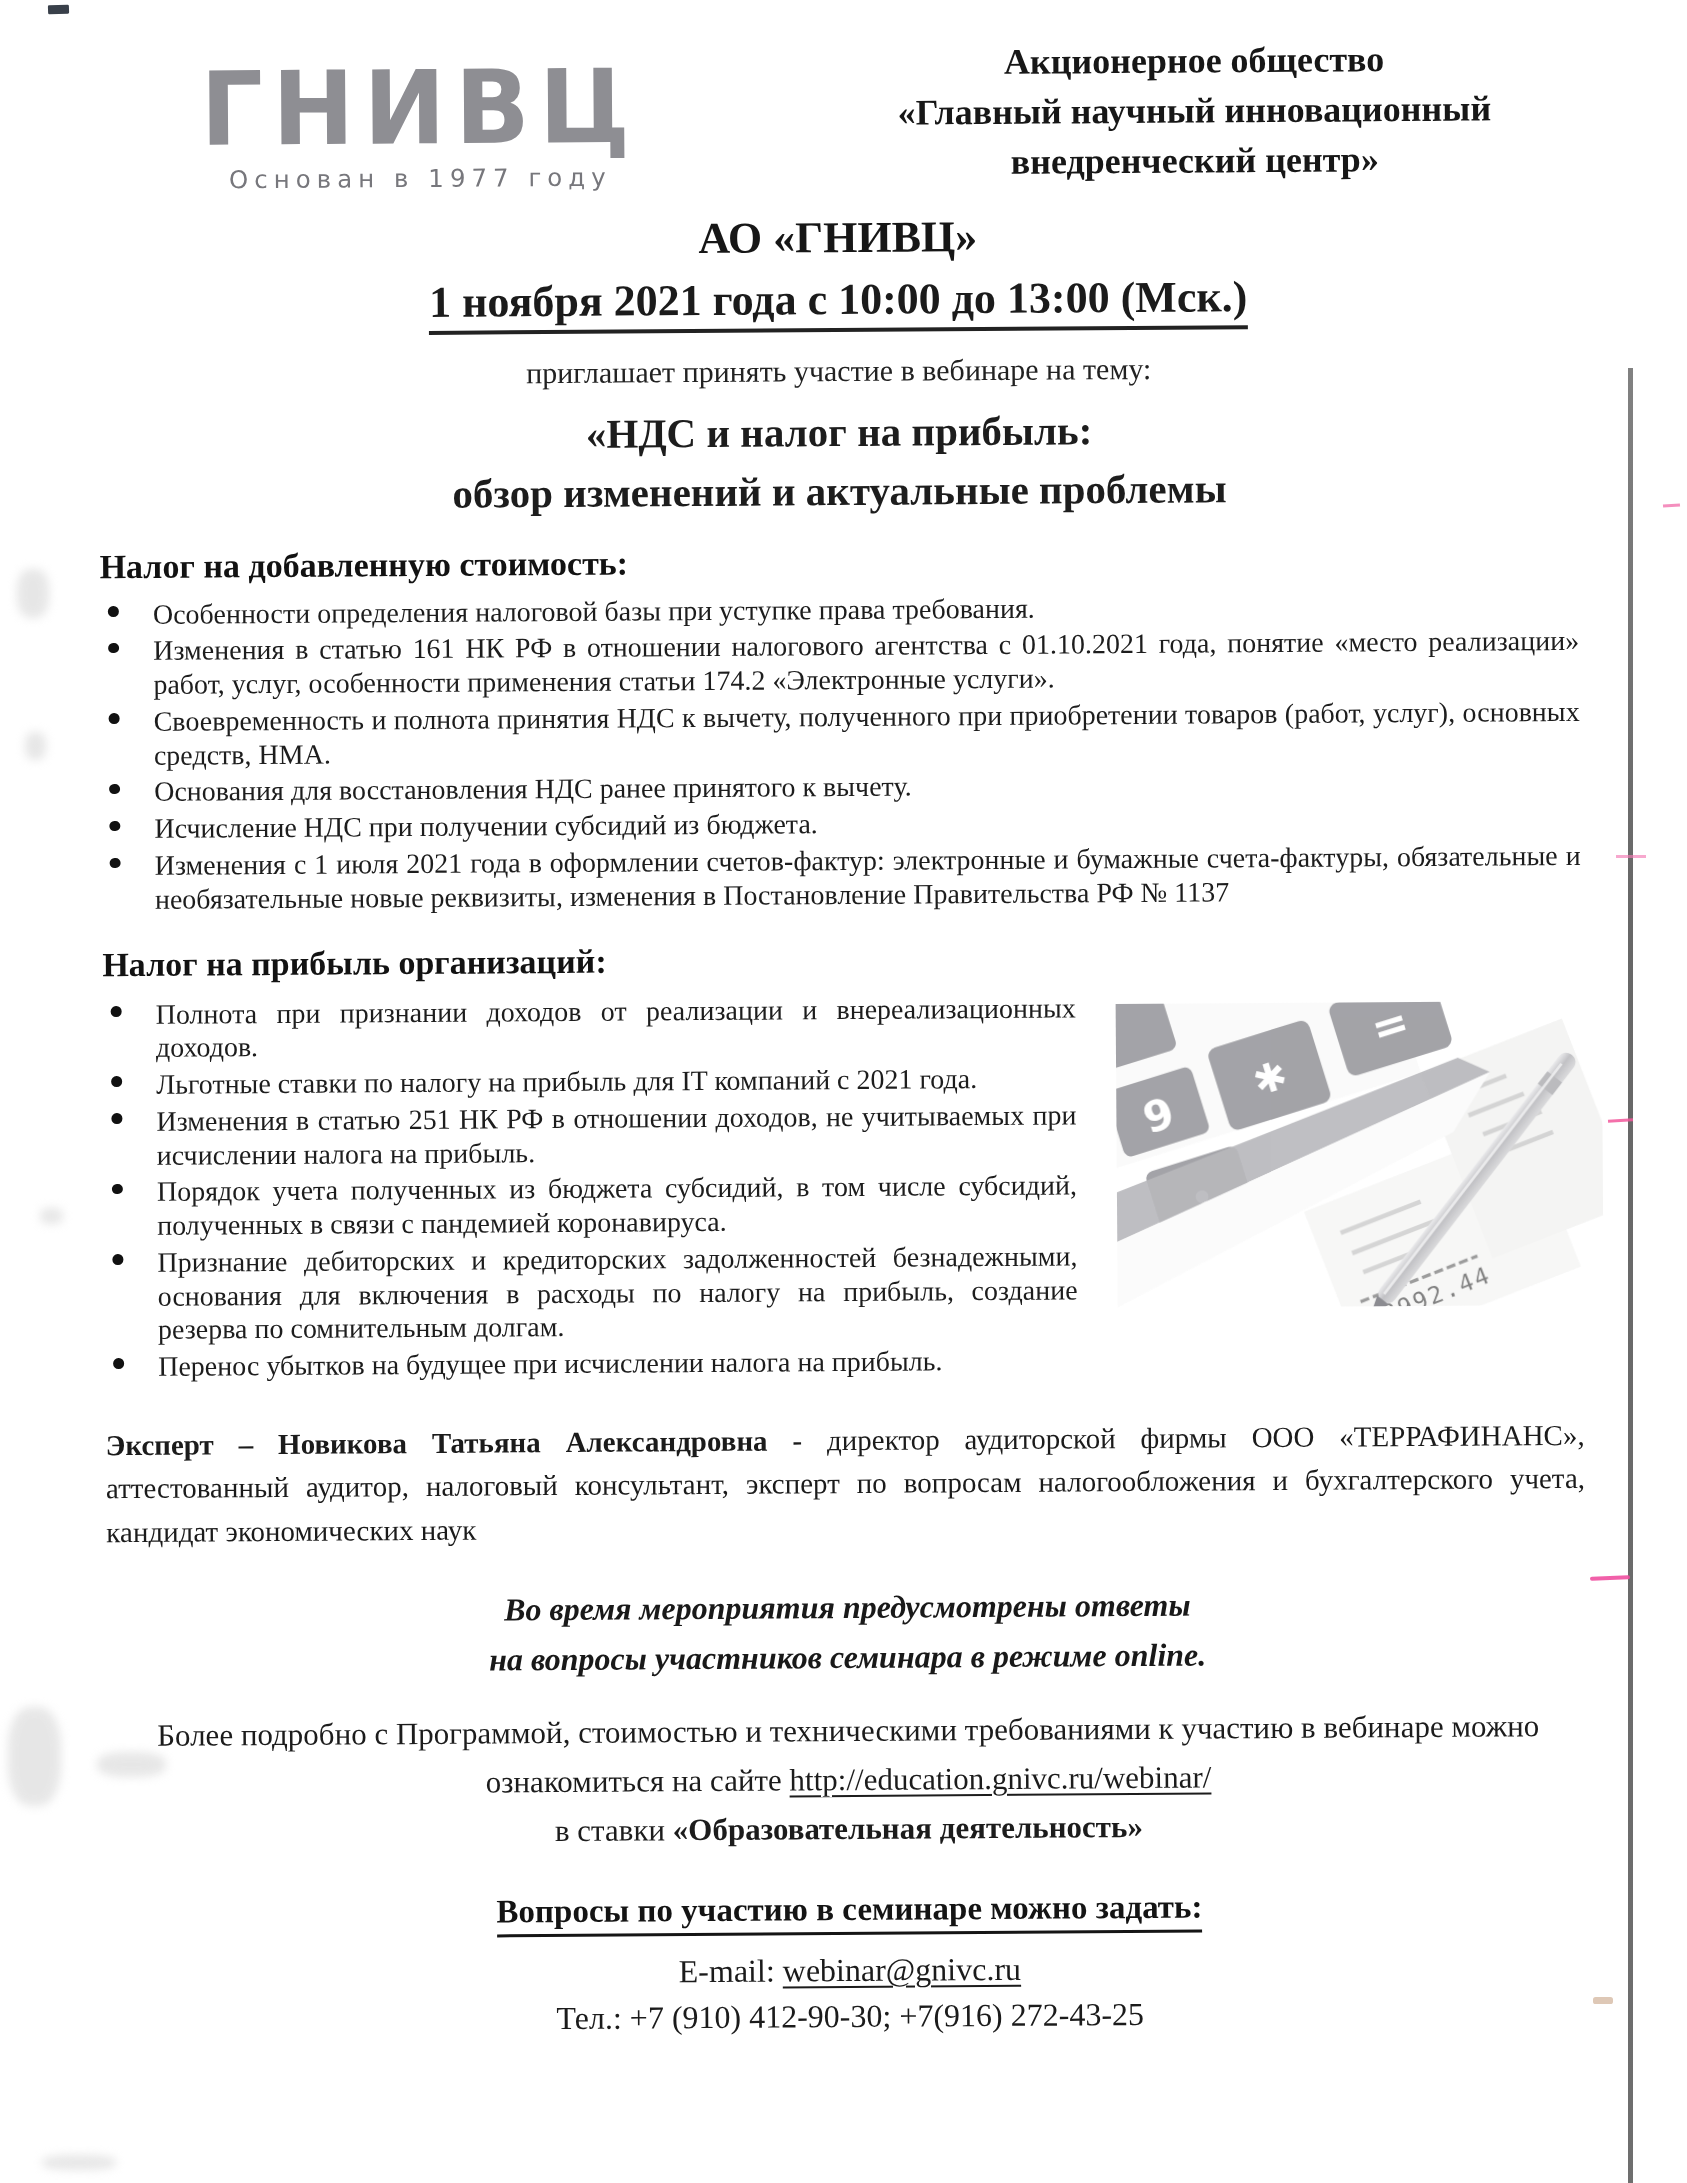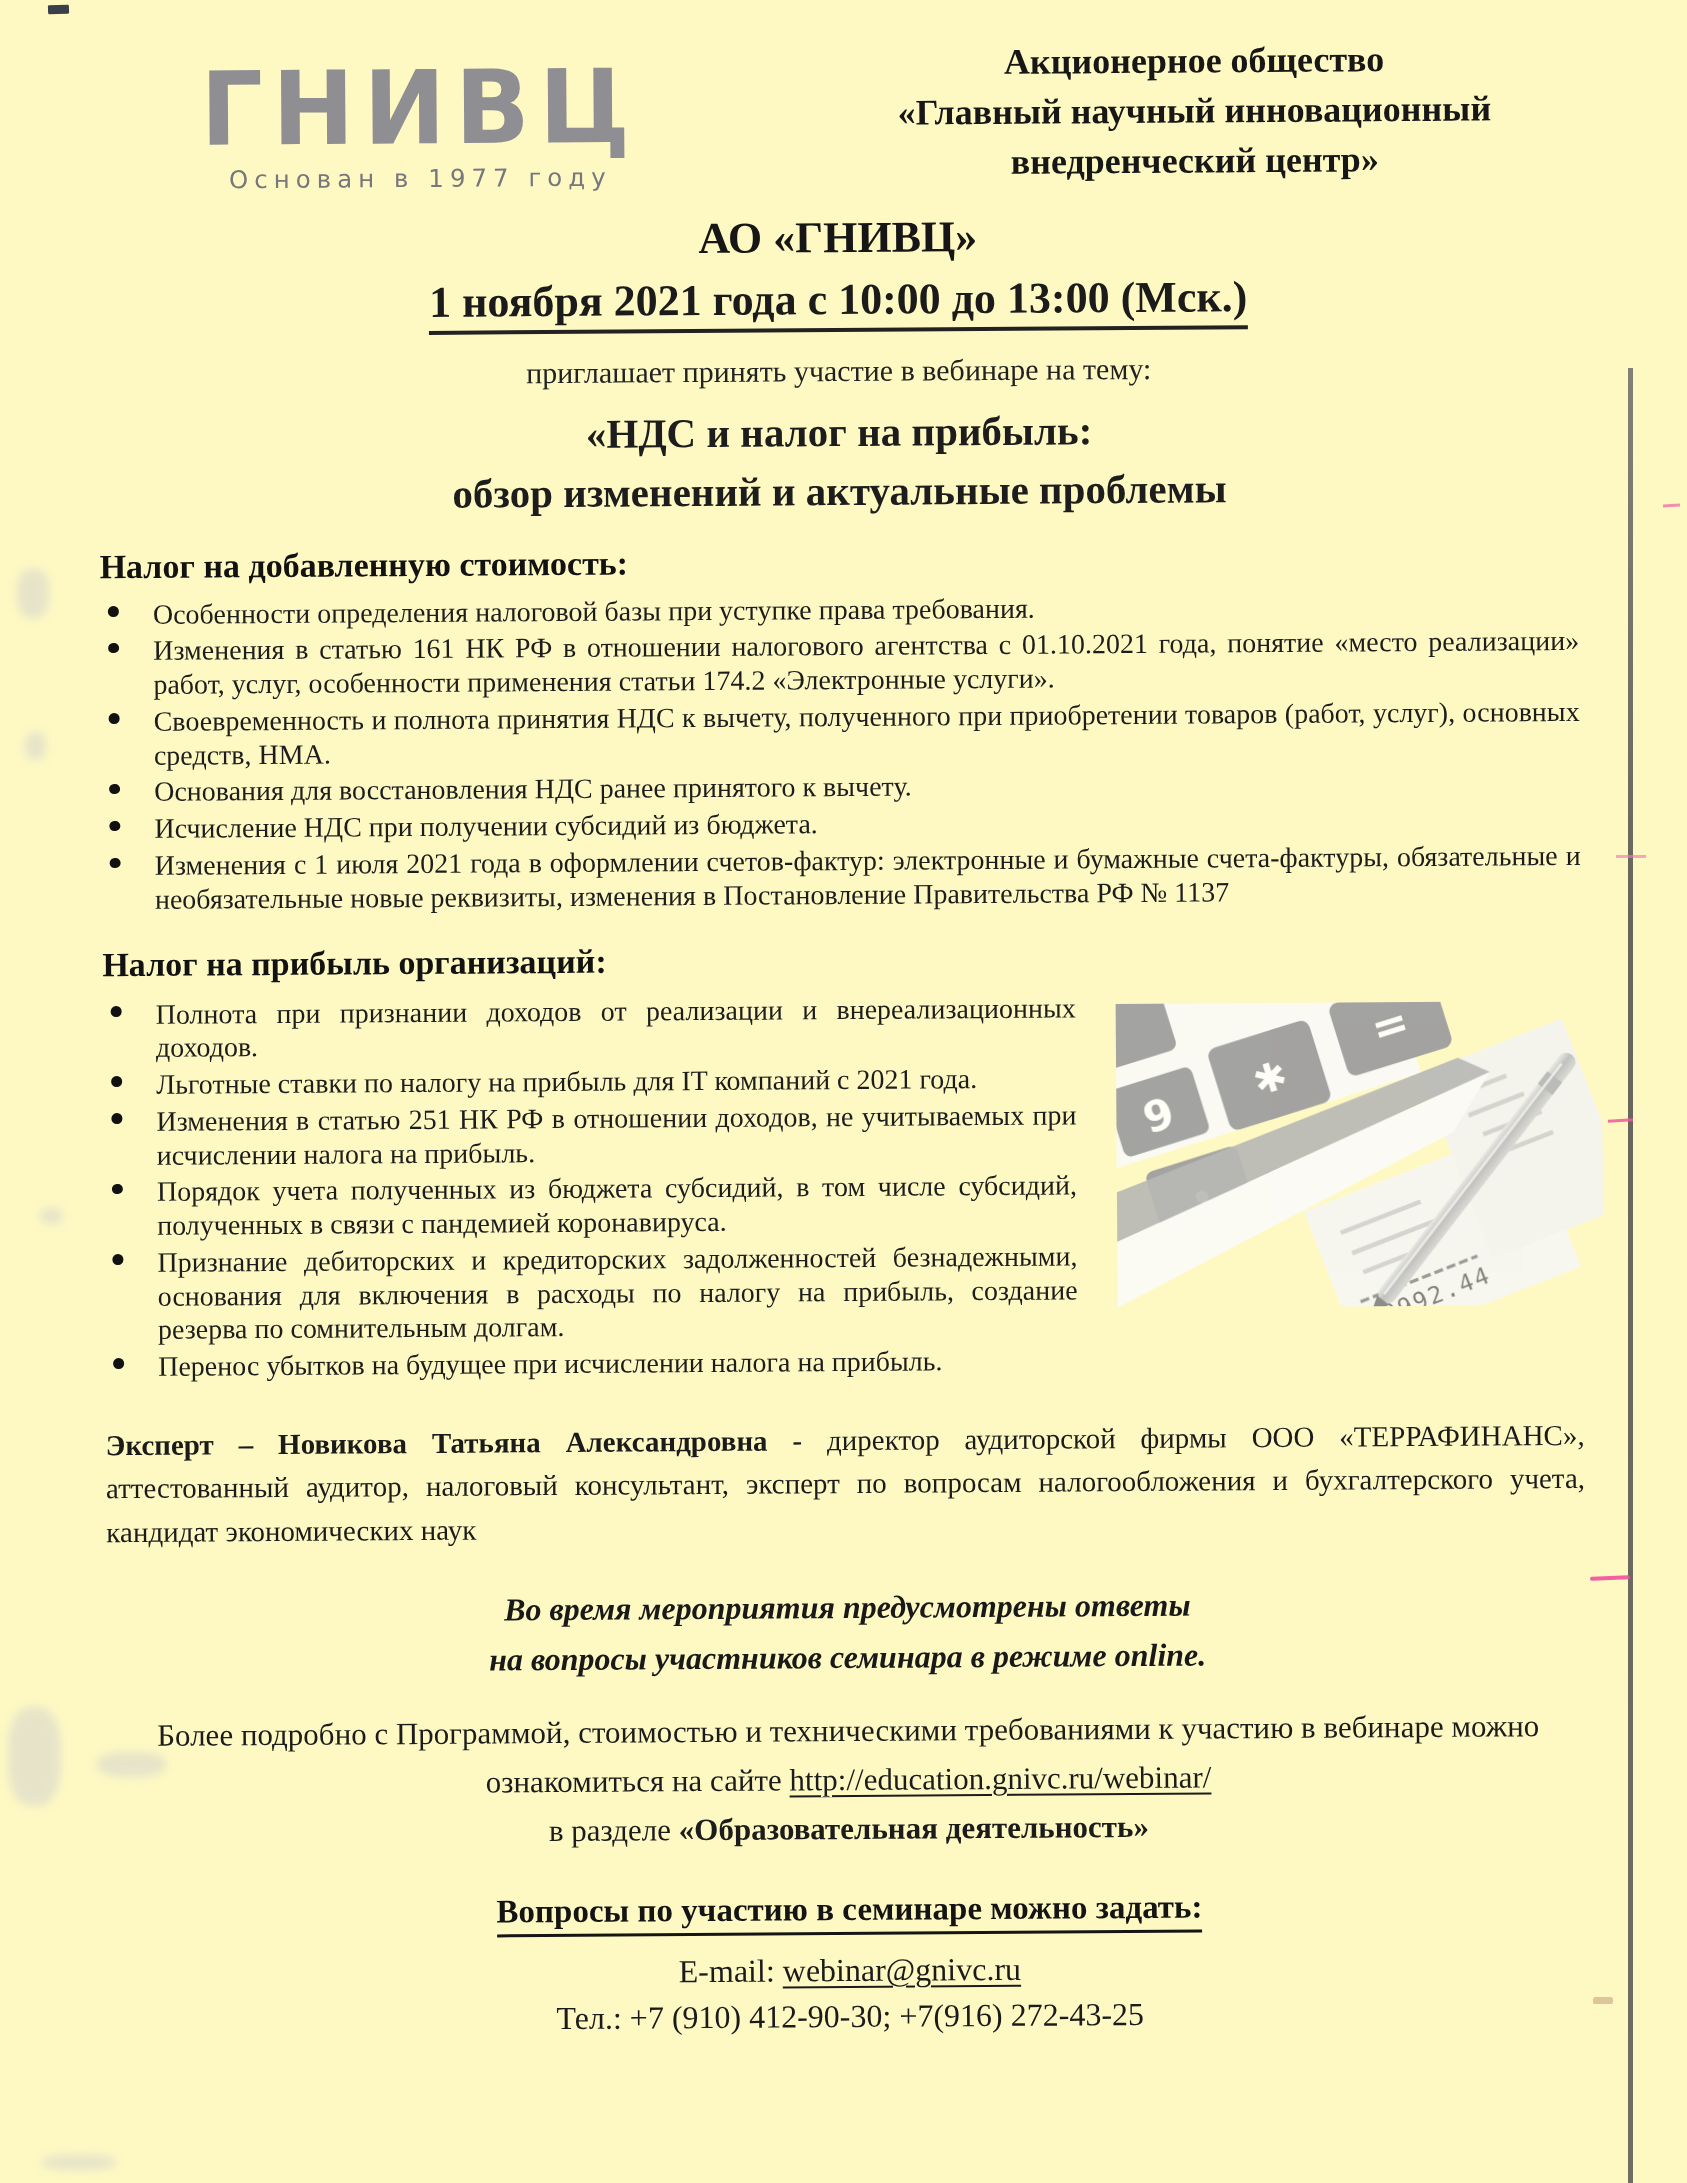--- a/index.html
+++ b/index.html
@@ -1,18 +1,18 @@
 <!DOCTYPE html>
 <html lang="ru" style="font-size:10.6px"><head>
 <meta charset="utf-8">
 <style>
   html,body{margin:0;padding:0;background:#e8e8e8;}
   .page{
     position:relative;width:1687px;height:2183px;margin:0 auto;
-    background:#fef9c3;overflow:hidden;
+    background:#ffffff;overflow:hidden;
     font-family:"Liberation Serif","DejaVu Serif",serif;
     color:#1b1b1b;
   }
   .content{position:relative;transform:rotate(-0.4deg);transform-origin:844px 1059px;}
 
   
   .top{display:flex;justify-content:space-between;padding:34px 99px 0 175px;}
   .logo-block{width:503px;text-align:center;margin-top:20px;}
   .logo-text{
     font-family:"DejaVu Sans","Liberation Sans",sans-serif;font-weight:700;
@@ -221,21 +221,21 @@
       <div>Во время мероприятия предусмотрены ответы</div>
       <div>на вопросы участников семинара в режиме online.</div>
     </div>
 
     <div class="info">
       <div>
         <span>Более подробно с Программой, стоимостью и техническими требованиями к участию в вебинаре можно ознакомиться на сайте</span>
         <a class="lnk" href="#">http://education.gnivc.ru/webinar/</a>
       </div>
       <div>
-        <span>в разделе</span>
+        <span>в ставки</span>
         <span class="b">«Образовательная деятельность»</span>
       </div>
     </div>
 
     <div class="contacts">
       <span class="contacts-heading">Вопросы по участию в семинаре можно задать:</span>
       <div class="contact-line">
         <span class="it">E-mail:</span>
         <a class="lnk" href="#">webinar@gnivc.ru</a>
       </div>

